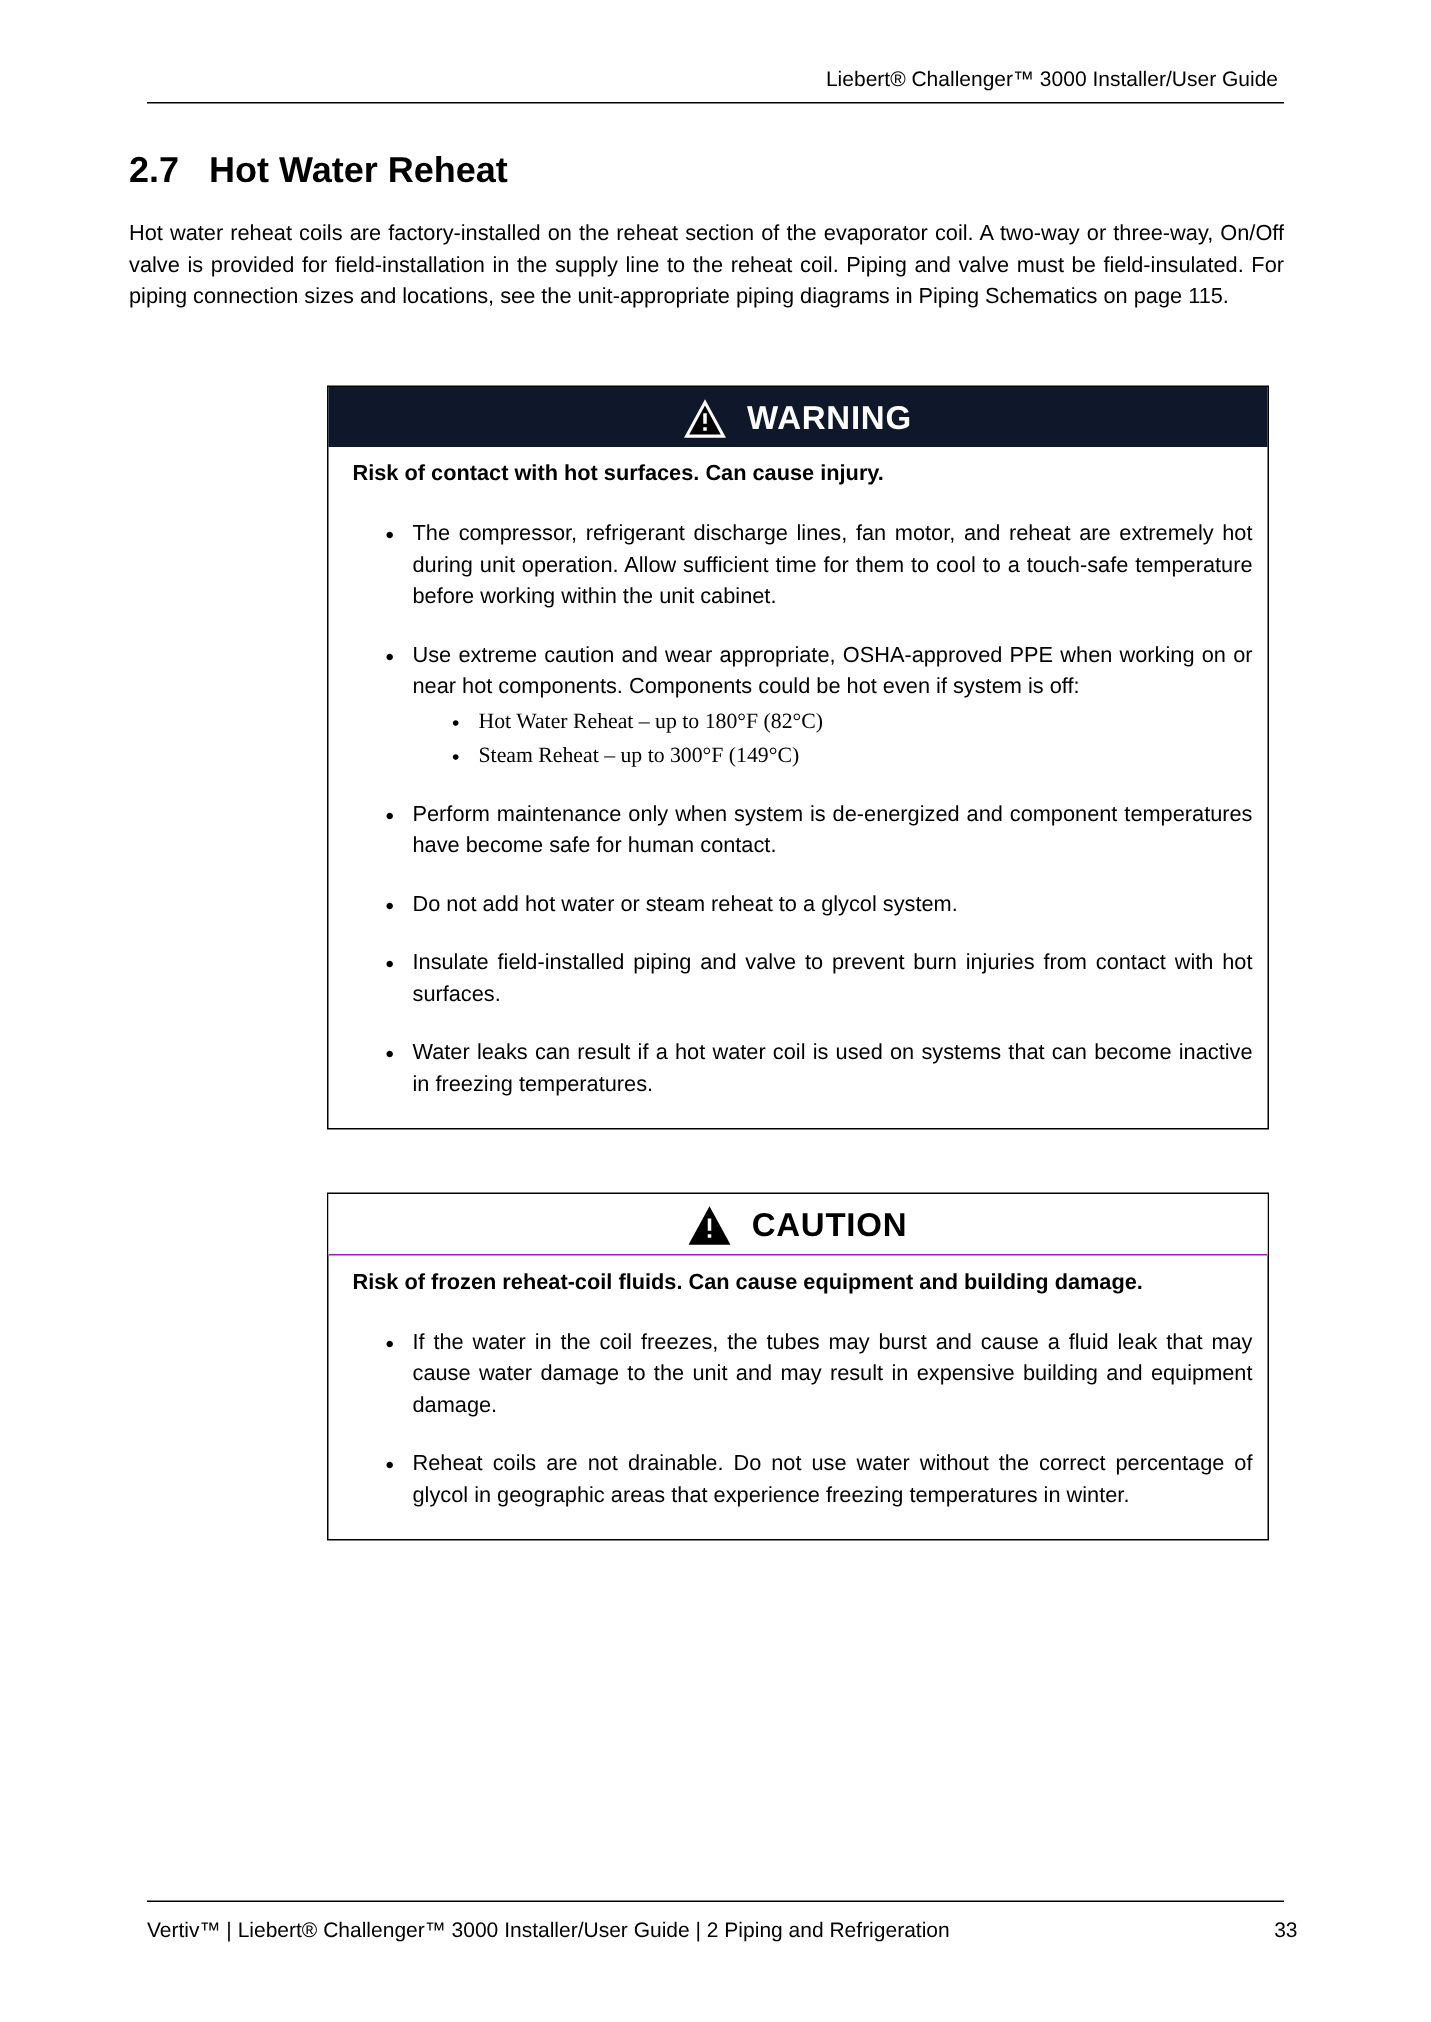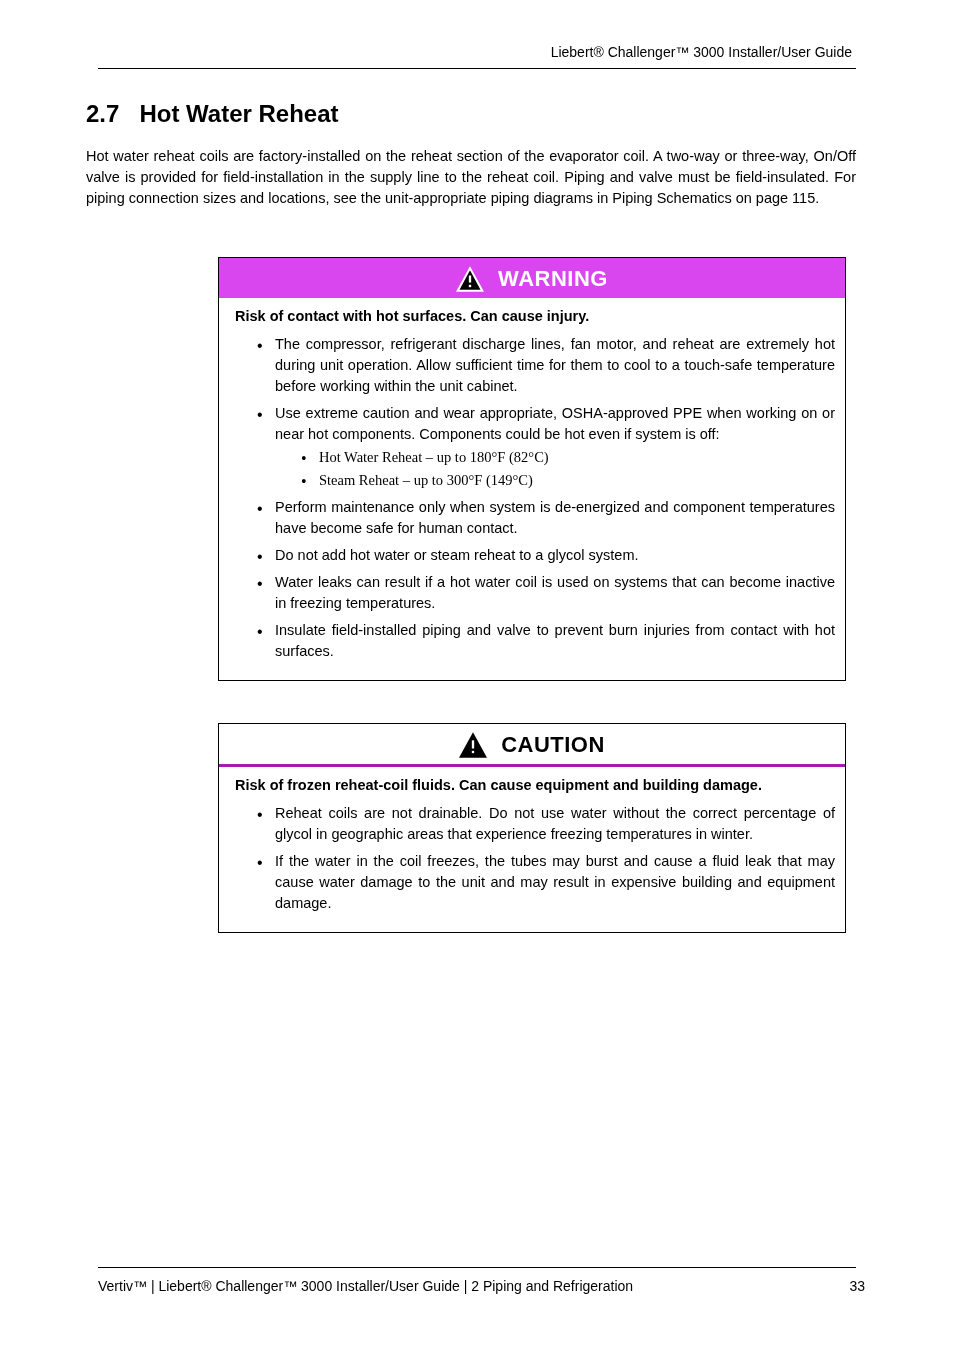--- a/index.html
+++ b/index.html
@@ -5,28 +5,28 @@
   * { box-sizing: border-box; margin: 0; padding: 0; }
   html, body { width: 954px; height: 1348px; background: #fff; font-family: Arial, Helvetica, sans-serif; color: #000; }
   .page { width: 954px; height: 1348px; padding: 0; position: relative; }
   .header-line { border-top: 1px solid #000; position: absolute; top: 68px; left: 98px; right: 98px; }
   .header-right { position: absolute; top: 44px; right: 102px; font-size: 14px; text-align: left; }
   .content { position: absolute; top: 100px; left: 86px; right: 98px; }
   .section-heading { font-size: 24px; font-weight: bold; margin-bottom: 18px; }
   .intro { font-size: 14.5px; line-height: 1.45; margin-bottom: 48px; text-align: justify; }
   .box { border: 1px solid #000; width: 628px; margin-left: 132px; margin-bottom: 42px; }
   .box-header { display: flex; align-items: center; justify-content: center; gap: 14px; padding: 8px 0 6px; }
-  .box-header.black { background: #d946ef; color: #fff; }
-  .box-header.white { background: #fff; color: #000; border-bottom: 3px solid #a21caf; }
+  .box-header.black { background: #0f172a; color: #fff; }
+  .box-header.white { background: #fff; color: #000; border-bottom: 1px solid #a21caf; }
   .icon-slot { width: 28px; height: 26px; display: flex; align-items: center; justify-content: center; }
   .warn-title { font-size: 22px; font-weight: bold; letter-spacing: 0.5px; }
   .box-sub { font-size: 14.5px; font-weight: bold; padding: 10px 16px 0 16px; text-align: left; }
   .box-body { padding: 4px 10px 18px 10px; font-size: 14.5px; line-height: 1.45; }
   ul.bullets { list-style: none; padding-left: 28px; }
-  ul.bullets > li { position: relative; padding-left: 18px; margin-top: 6px; text-align: justify; }
+  ul.bullets > li { position: relative; padding-left: 18px; margin-top: 18px; text-align: justify; }
   ul.bullets > li::before { content: "•"; position: absolute; left: 0; top: 0; font-size: 16px; }
   ul.sub { list-style: none; padding-left: 26px; font-family: Liberation Serif, serif; }
   ul.sub > li { position: relative; padding-left: 18px; margin-top: 2px; }
   ul.sub > li::before { content: "•"; position: absolute; left: 0; top: 0; font-size: 16px; }
   .footer-line { border-top: 1px solid #000; position: absolute; bottom: 80px; left: 98px; right: 98px; }
   .footer { position: absolute; bottom: 54px; left: 98px; right: 89px; display: flex; justify-content: space-between; font-size: 14px; }
 </style>
 </head>
 <body>
 <div class="page">
@@ -61,42 +61,42 @@
     <div class="box-sub">Risk of contact with hot surfaces. Can cause injury.</div>
     <div class="box-body">
       <ul class="bullets" id="warning-list">
             <li>The compressor, refrigerant discharge lines, fan motor, and reheat are extremely hot during unit operation. Allow sufficient time for them to cool to a touch-safe temperature before working within the unit cabinet.</li>
             <li>Use extreme caution and wear appropriate, OSHA-approved PPE when working on or near hot components. Components could be hot even if system is off:<ul class="sub">
                 <li>Hot Water Reheat – up to 180°F (82°C)</li>
                 <li>Steam Reheat – up to 300°F (149°C)</li>
               </ul></li>
             <li>Perform maintenance only when system is de-energized and component temperatures have become safe for human contact.</li>
             <li>Do not add hot water or steam reheat to a glycol system.</li>
+            <li>Insulate field-installed piping and valve to prevent burn injuries from contact with hot surfaces.</li>
             <li>Water leaks can result if a hot water coil is used on systems that can become inactive in freezing temperatures.</li>
-            <li>Insulate field-installed piping and valve to prevent burn injuries from contact with hot surfaces.</li>
           </ul>
     </div>
   </div>
 
   <div class="box">
     <div class="box-header white">
       <span class="icon-slot">
         <svg viewBox="0 0 24 22" width="28" height="26">
           <path d="M12 0 L24 22 L0 22 Z" fill="#000"></path>
           <rect x="11" y="7" width="2" height="7" fill="#fff"></rect>
           <rect x="11" y="16" width="2" height="2" fill="#fff"></rect>
         </svg>
       </span>
       <span class="warn-title">CAUTION</span>
     </div>
     <div class="box-sub">Risk of frozen reheat-coil fluids. Can cause equipment and building damage.</div>
     <div class="box-body">
       <ul class="bullets" id="caution-list">
+            <li>If the water in the coil freezes, the tubes may burst and cause a fluid leak that may cause water damage to the unit and may result in expensive building and equipment damage.</li>
             <li>Reheat coils are not drainable. Do not use water without the correct percentage of glycol in geographic areas that experience freezing temperatures in winter.</li>
-            <li>If the water in the coil freezes, the tubes may burst and cause a fluid leak that may cause water damage to the unit and may result in expensive building and equipment damage.</li>
           </ul>
     </div>
   </div>
 
 </div>
 
 <div class="footer-line"></div>
 <div class="footer">
   <div>
     <span>Vertiv™</span> |

